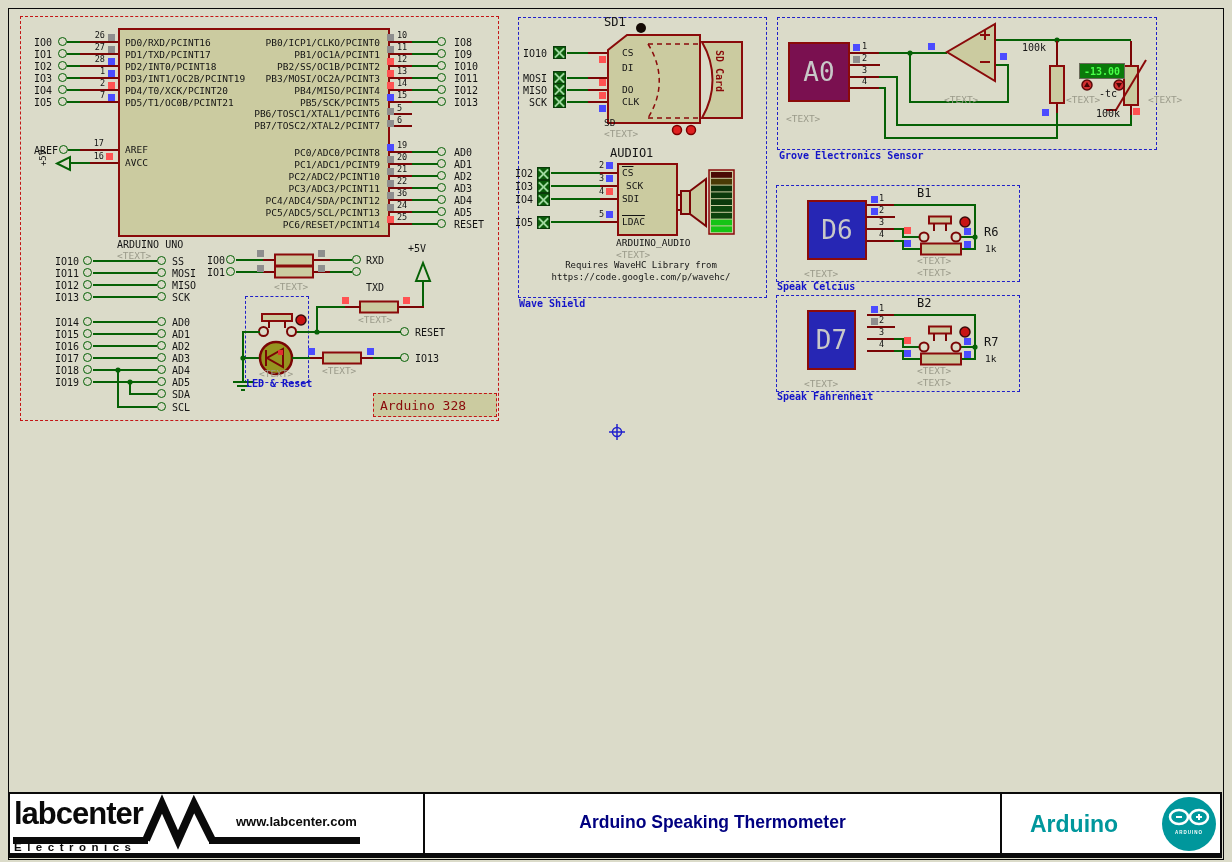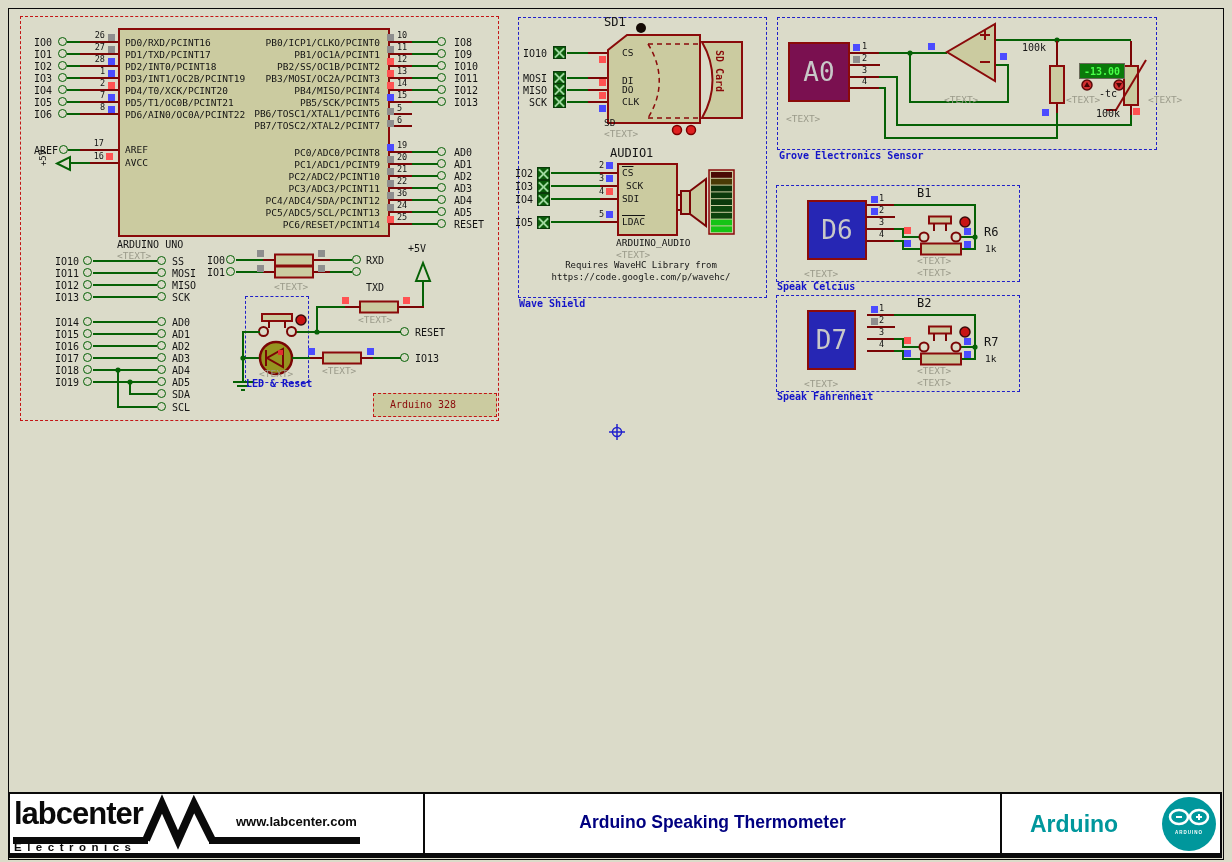--- a/index.html
+++ b/index.html
@@ -344,29 +344,20 @@
     </div>
     <div class="row">
       <span class="tl r" style="left:0;width:24px">IO5</span>
       <span class="term tc" style="left:30px"></span>
       <span class="wg" style="left:39px;width:14px"></span>
       <span class="wm" style="left:52px;width:38px"></span>
       <span class="nm r" style="left:48px;width:29px">7</span>
       <span class="sq qq sq-blue" style="left:80px"></span>
       <span class="pname" style="left:97px">PD5/T1/OC0B/PCINT21</span>
     </div>
-    <div class="row">
-      <span class="tl r" style="left:0;width:24px">IO6</span>
-      <span class="term tc" style="left:30px"></span>
-      <span class="wg" style="left:39px;width:14px"></span>
-      <span class="wm" style="left:52px;width:38px"></span>
-      <span class="nm r" style="left:48px;width:29px">8</span>
-      <span class="sq qq sq-blue" style="left:80px"></span>
-      <span class="pname" style="left:97px">PD6/AIN0/OC0A/PCINT22</span>
-    </div>
   </div>
 
 <div class="rows" style="left:384px;top:36px;width:130px">
 
 <div class="row">
       <span class="pname r" style="left:-262px;width:258px">PB0/ICP1/CLKO/PCINT0</span>
       <span class="sq qq sq-gray" style="left:3px"></span>
       <span class="nm" style="left:13px;width:24px">10</span>
       <span class="wm" style="left:6px;width:22px"></span>
       <span class="wg" style="left:28px;width:26px"></span>
@@ -613,37 +604,37 @@
 <span class="t lbl" style="left:415px;top:327px">RESET</span>
 <span class="sq sq-blue" style="left:308px;top:348px"></span>
 <span class="sq sq-blue" style="left:367px;top:348px"></span>
 <span class="term" style="left:400px;top:353px"></span>
 <span class="t lbl" style="left:415px;top:353px">IO13</span>
 <span class="t ph" style="left:322px;top:366px">&lt;TEXT&gt;</span>
 <span class="t ph" style="left:259px;top:369px">&lt;TEXT&gt;</span>
 <span class="t blab" style="left:246px;top:378px">LED &amp; Reset</span>
 
 <div class="t" style="left:373px;top:393px;width:124px;height:24px;background:#CBCBA0;border:1px dashed #C41414;box-sizing:border-box"></div>
-<span class="t mar c" style="left:373px;top:399px;width:100px;font-size:10px">Arduino 328</span>
+<span class="t mar c" style="left:373px;top:399px;width:100px;font-size:13px">Arduino 328</span>
 
 <span class="t ref" style="left:604px;top:16px">SD1</span>
 <span class="t lbl r" style="left:509px;top:48px;width:38px">IO10</span>
 <span class="t lbl r" style="left:509px;top:73px;width:38px">MOSI</span>
 <span class="t lbl r" style="left:509px;top:85px;width:38px">MISO</span>
 <span class="t lbl r" style="left:509px;top:97px;width:38px">SCK</span>
 <span class="xterm" style="left:553px;top:46px"></span>
 <span class="xterm" style="left:553px;top:71px"></span>
 <span class="xterm" style="left:553px;top:83px"></span>
 <span class="xterm" style="left:553px;top:95px"></span>
 <span class="sq sq-red" style="left:599px;top:56px"></span>
 <span class="sq sq-red" style="left:599px;top:79px"></span>
 <span class="sq sq-red" style="left:599px;top:92px"></span>
 <span class="sq sq-blue" style="left:599px;top:105px"></span>
 <span class="t pn" style="left:622px;top:48px">CS</span>
-<span class="t pn" style="left:622px;top:76px">DI</span>
+<span class="t pn" style="left:622px;top:63px">DI</span>
 <span class="t pn" style="left:622px;top:85px">DO</span>
 <span class="t pn" style="left:622px;top:97px">CLK</span>
 <span class="t mar" style="left:714px;top:50px;height:60px;writing-mode:vertical-rl;font-size:10px;font-weight:bold">SD Card</span>
 <span class="t pn" style="left:604px;top:118px">SD</span>
 <span class="t ph" style="left:604px;top:129px">&lt;TEXT&gt;</span>
 
 <span class="t ref" style="left:610px;top:147px">AUDIO1</span>
 <div class="box" style="left:617px;top:163px;width:61px;height:73px"></div>
 <span class="t lbl r" style="left:501px;top:168px;width:32px">IO2</span>
 <span class="t lbl r" style="left:501px;top:181px;width:32px">IO3</span>

